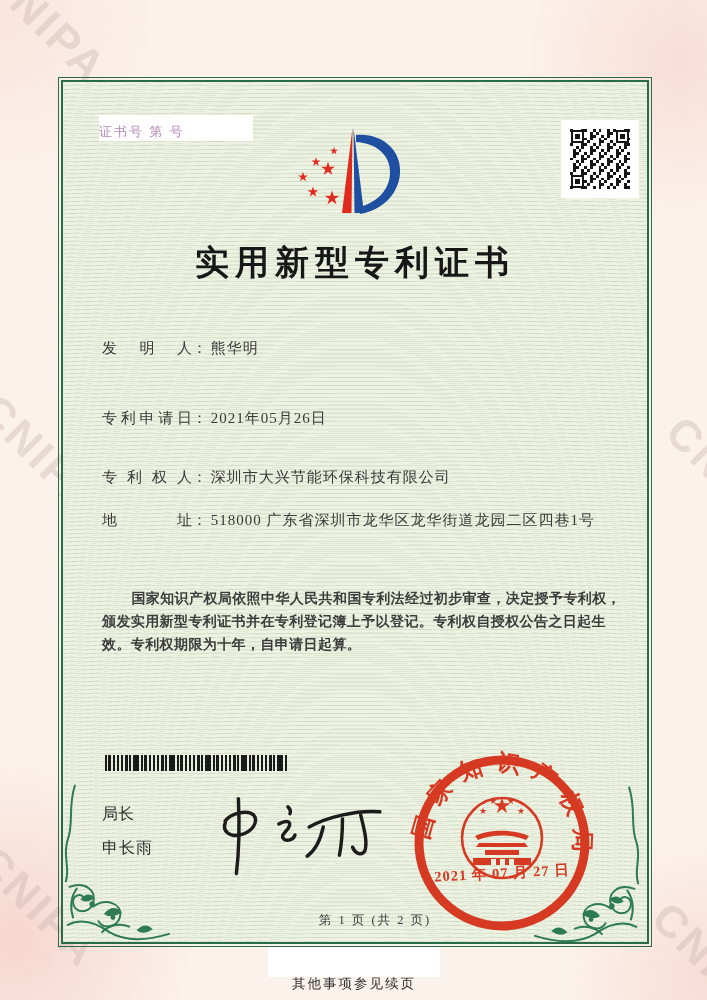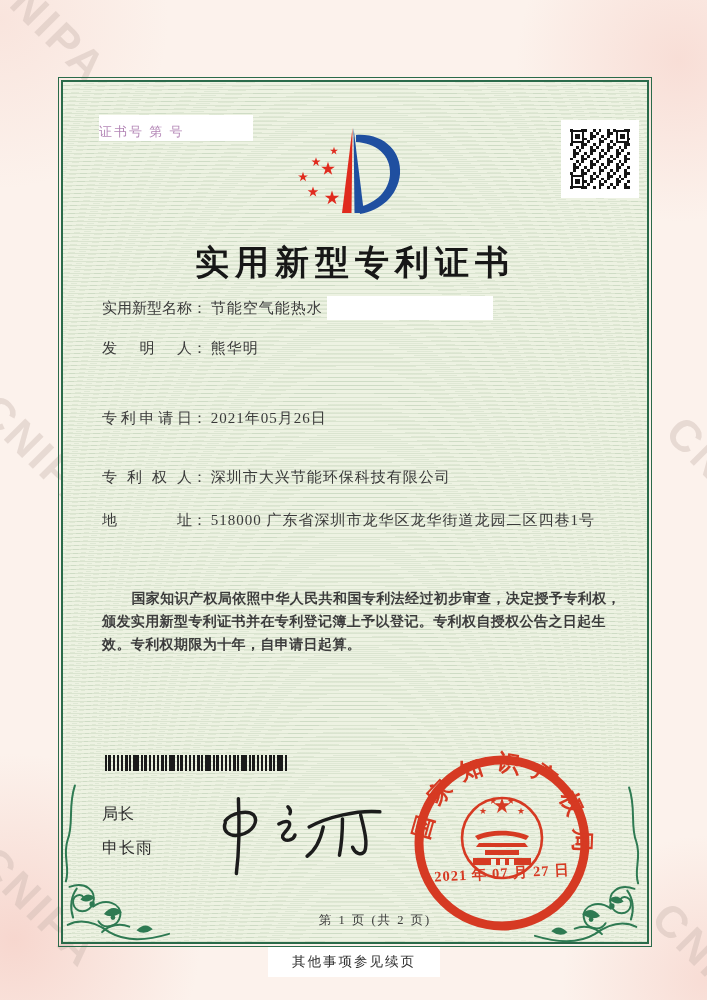--- a/index.html
+++ b/index.html
@@ -58,21 +58,21 @@
   .signature{position:absolute;left:138px;top:694px;}
   .seal{position:absolute;left:346px;top:668px;opacity:.96;}
   .seal text{font-family:"Liberation Serif","DejaVu Serif",serif;font-weight:bold;}
   .orn{position:absolute;pointer-events:none;}
   .orn-l{left:-16px;top:698px;}
   .orn-r{left:444px;top:700px;transform:scaleX(-1);}
   .page-info{position:absolute;left:0;top:830px;width:100%;text-align:center;
     font-size:12.5px;color:#3a3a3a;letter-spacing:2px;margin-left:20px;}
   .note-box{position:absolute;left:268px;top:947px;width:172px;height:30px;background:#fff;
     text-align:center;}
-  .note-box span{display:inline-block;padding-top:6px;font-size:13.5px;color:#2f2f2f;letter-spacing:2px;}
+  .note-box span{display:inline-block;padding-top:6px;font-size:13.5px;color:#2f2f2f;letter-spacing:2px;margin-top:22px;}
 </style>
 </head>
 <body>
 
 <div class="page">
 
   <div class="wm" style="left:-28px;top:-2px">CNIPA</div>
   <div class="wm" style="left:185px;top:118px">CNIPA</div>
   <div class="wm" style="left:432px;top:288px">CNIPA</div>
   <div class="wm" style="left:-34px;top:430px">CNIPA</div>
@@ -548,24 +548,20 @@
               <div class="b"></div>
             </div>
           <div class="finder f-tl"></div>
           <div class="finder f-tr"></div>
           <div class="finder f-bl"></div>
         </div>
       </div>
 
       <div class="title">实用新型专利证书</div>
 
-      <div class="frow" style="top:214px">
-        <span class="flabel">实用新型名称</span><span class="fcolon">：</span>
-        <span class="fvalue">节能空气能热水</span><span class="redact"></span>
-      </div>
       <div class="frow" style="top:257px">
         <span class="flabel">发明人</span><span class="fcolon">：</span>
         <span class="fvalue">熊华明</span>
       </div>
       <div class="frow" style="top:327px">
         <span class="flabel">专利申请日</span><span class="fcolon">：</span>
         <span class="fvalue">2021年05月26日</span>
       </div>
       <div class="frow" style="top:386px">
         <span class="flabel">专利权人</span><span class="fcolon">：</span>

